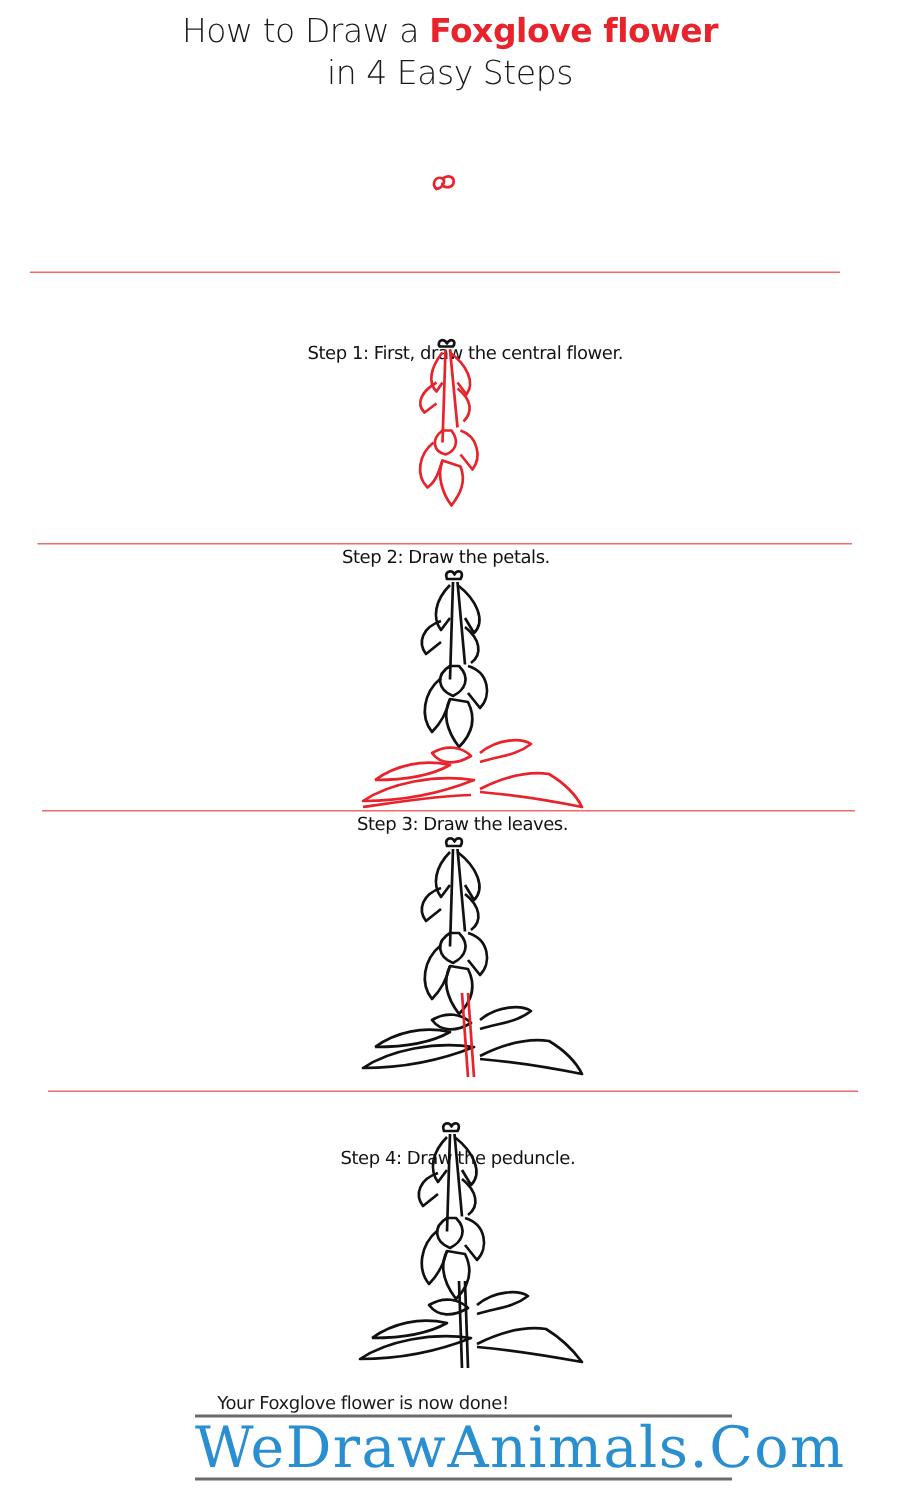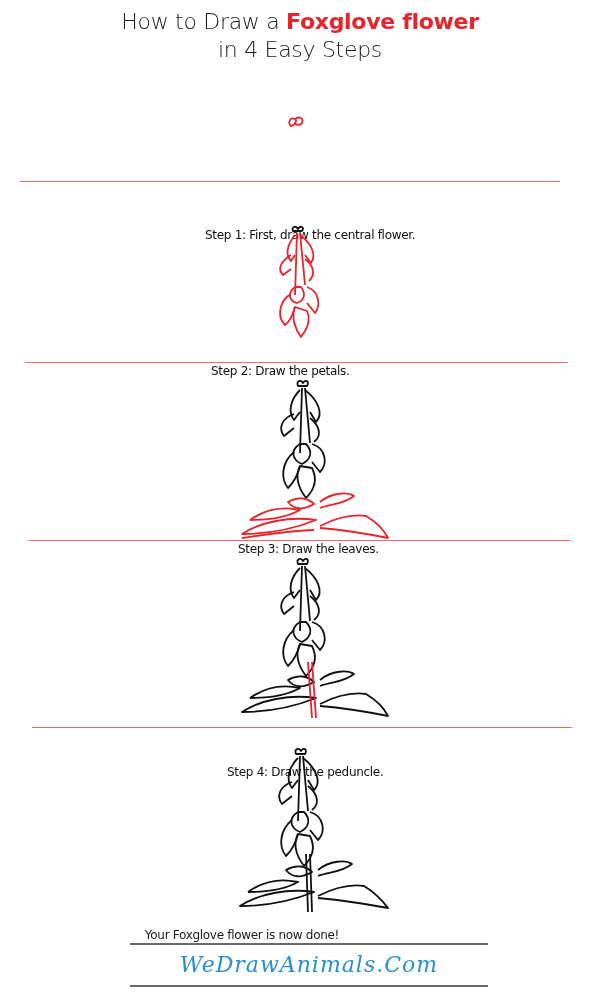--- a/index.html
+++ b/index.html
@@ -4,21 +4,21 @@
 <style>
   html, body { margin:0; padding:0; background:#ffffff; }
   body { width:600px; height:1000px; position:relative; overflow:hidden; font-family:"Liberation Sans", sans-serif; color:#1a1a1a; }
   .title { position:absolute; left:0; top:8px; width:600px; text-align:center; font-size:22px; line-height:28px; color:#1a1a1a; font-family:"DejaVu Sans", sans-serif; font-weight:300; letter-spacing:-0.3px; }
   .title .accent { color:var(--accent); font-weight:bold; }
   .divider { position:absolute; height:1px; background:var(--line); }
   .step-label { position:absolute; font-size:12px; color:#111; font-family:"DejaVu Sans", sans-serif; white-space:nowrap; letter-spacing:-0.3px; }
   .art { position:absolute; }
   .footer-text { position:absolute; left:0; width:484px; top:928px; text-align:center; font-size:12px; font-family:"DejaVu Sans", sans-serif; letter-spacing:-0.3px; }
   .footer-line { position:absolute; left:130px; width:358px; height:2px; background:#6b6b6b; }
-  .logo { position:absolute; left:130px; top:946px; width:358px; height:38px; text-align:center; font-family:"DejaVu Serif", serif; font-size:22px; line-height:38px; color:var(--logo); letter-spacing:1px; font-style:italic; }
+  .logo { position:absolute; left:130px; top:946px; width:358px; height:38px; text-align:center; font-family:"DejaVu Serif", serif; font-size:38px; line-height:38px; color:var(--logo); letter-spacing:1px; }
 </style>
 </head>
 <body>
 
 <div id="root" style="--accent:#e8232b; --line:#ee6b6b; --logo:#2a8fd0;">
 
   <div class="title">
     <div><span>How to Draw a </span><span class="accent">Foxglove flower</span></div>
     <div>in 4 Easy Steps</div>
   </div>
@@ -41,21 +41,21 @@
         <path d="M40 34 C50 42, 50 50, 44 56"></path>
         <path d="M30 62 C22 68, 24 76, 32 78 C38 76, 42 70, 36 62 Z"></path>
         <path d="M42 62 C54 66, 56 80, 50 88 L42 78"></path>
         <path d="M24 70 C14 78, 12 92, 20 100 C26 96, 28 88, 30 82"></path>
         <path d="M30 82 C26 92, 30 104, 36 112 C42 104, 46 96, 42 86 Z"></path>
       </g>
     </g>
   </svg>
 
   <div class="divider" style="left:25px;top:362px;width:543px;"></div>
-  <div class="step-label" style="left:211px;top:364px;">Step 2: Draw the petals.</div>
+  <div class="step-label" style="left:228px;top:364px;">Step 2: Draw the petals.</div>
 
   <svg class="art" style="left:240px;top:378px;" width="150" height="162" viewBox="0 0 150 162">
     <g fill="none" stroke-width="1.8" stroke-linejoin="round">
       <g stroke="#111">
         <path d="M58 8 C56 3, 61 1, 63 5 C65 1, 70 3, 67 8 Z"></path>
         <path d="M62 10 L60 75 M65 10 L70 65"></path>
         <path d="M60 12 C50 22, 48 34, 54 42 L60 34"></path>
         <path d="M65 12 C78 22, 84 36, 76 44 L70 34"></path>
         <path d="M54 36 C42 40, 38 50, 44 58 L54 50"></path>
         <path d="M70 40 C80 48, 82 58, 74 64"></path>

